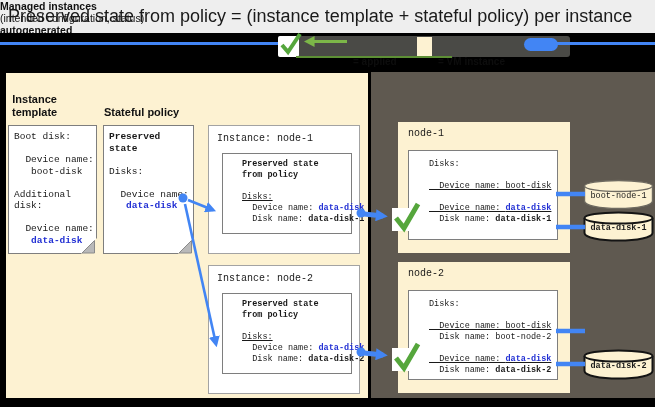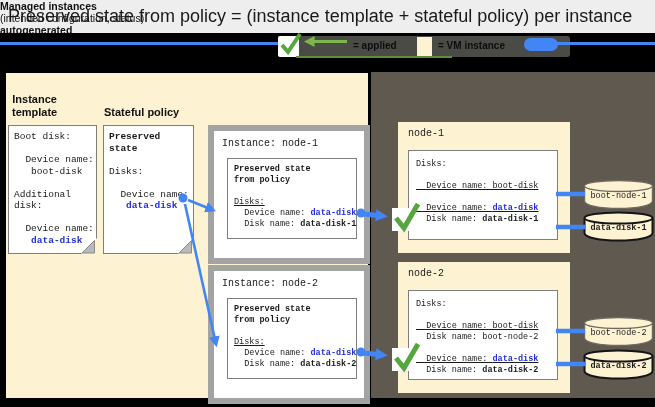--- a/index.html
+++ b/index.html
@@ -12,21 +12,21 @@
 
   
   .panel-left{position:absolute;left:6px;top:73px;width:362px;height:325px;background:var(--cream,#fdf2d2);}
   .panel-right{position:absolute;left:371px;top:72px;width:284px;height:326px;background:var(--dark,#5f5950);}
 
   
   .legend-bar{position:absolute;left:278px;top:36px;width:292px;height:21px;background:#4a4a46;border-radius:3px;}
   .legend-checksq{position:absolute;left:278px;top:36px;width:21px;height:21px;background:#fff;border-radius:2px;}
   .legend-cream{position:absolute;left:417px;top:37px;width:15px;height:19px;background:var(--cream,#fdf2d2);}
   .legend-pill{position:absolute;left:524px;top:38px;width:34px;height:13px;background:var(--blue,#4285f4);border-radius:7px;}
-  .legend-text{position:absolute;top:40px;font-size:10px;font-weight:bold;color:#0d0d0d;white-space:pre;}
+  .legend-text{position:absolute;top:56px;font-size:10px;font-weight:bold;color:#0d0d0d;white-space:pre;}
   .lt1{left:353px;} .lt2{left:438px;}
   .legend-greenline{position:absolute;left:296px;top:56px;width:156px;height:2px;background:#5d8f35;}
 
   
   .h{position:absolute;font-size:11px;font-weight:bold;line-height:12.5px;color:#111;white-space:pre-line;text-align:center;}
   .h-template{left:12px;top:93px;}
   .h-policy{left:104px;top:106px;}
   .h-managed{left:210px;top:85px;font-size:10.5px;font-weight:normal;line-height:12px;color:#111;}
   .h-managed .b{font-weight:bold;}
   .rh{position:absolute;left:386px;top:76px;font-size:13px;font-weight:bold;line-height:15px;color:#000;letter-spacing:.2px;}
@@ -39,26 +39,26 @@
   .mline{white-space:pre;font-family:"Liberation Mono","DejaVu Sans Mono",monospace;
          font-size:9.5px;line-height:11.5px;color:#1a1a1a;}
   .mt{margin-top:11.5px;}
   .blue{color:var(--blue-text,#2230d4);font-weight:bold;}
   .boldln{font-weight:bold;}
 
   
   .fold-svg{position:absolute;right:-1px;bottom:-1px;}
 
   
-  .mi{position:absolute;left:208px;width:150px;height:127px;background:#fff;border:6px solid #a3a3a3;}
+  .mi{position:absolute;left:208px;width:150px;height:127px;background:#fff;border:1px solid #a3a3a3;}
   .mi1{top:125px;} .mi2{top:265px;}
   .mi-title{position:absolute;left:8px;top:7px;font-family:"Liberation Mono","DejaVu Sans Mono",monospace;font-size:10px;color:#1a1a1a;white-space:pre;}
   .inner{position:absolute;left:13px;top:27px;width:130px;height:81px;border:1px solid #7e7e7e;background:#fff;padding:5px 0 0 6px;box-sizing:border-box;}
   .sline{white-space:pre;font-family:"Liberation Mono","DejaVu Sans Mono",monospace;
-         font-size:8.5px;line-height:11px;color:#1a1a1a;}
+         font-size:8.5px;line-height:11px;color:#1a1a1a;margin-left:13px;}
   .smt{margin-top:11px;text-decoration:underline;}
 
   
   .node{position:absolute;left:398px;width:172px;height:131px;background:var(--cream,#fdf2d2);}
   .node1{top:122px;} .node2{top:262px;}
   .node-title{position:absolute;left:10px;top:6px;font-family:"Liberation Mono","DejaVu Sans Mono",monospace;font-size:10px;color:#1a1a1a;white-space:pre;}
   .disksbox{position:absolute;left:10px;top:28px;width:150px;height:90px;background:#fff;border:1px solid #7e7e7e;padding:8px 0 0 7px;box-sizing:border-box;}
 
   
   .cbsq{position:absolute;width:23px;height:23px;background:#fff;}
@@ -195,27 +195,20 @@
       <ellipse cx="35.5" cy="7" rx="34" ry="5.5" fill="#fdf2d2" stroke="#6e6a60" stroke-width="1.4"></ellipse>
     </svg>
     <span class="cyl-label">boot-node-1</span>
   </div>
   <div class="cyl" style="left:583px;top:211px;">
     <svg width="71" height="31">
       <path d="M1.5,7 L1.5,22 C1.5,26.5 17,29.5 35.5,29.5 C54,29.5 69.5,26.5 69.5,22 L69.5,7" fill="#fdf2d2" stroke="#141414" stroke-width="2"></path>
       <ellipse cx="35.5" cy="7" rx="34" ry="5.5" fill="#fdf2d2" stroke="#141414" stroke-width="2"></ellipse>
     </svg>
     <span class="cyl-label boldln">data-disk-1</span>
-  </div>
-  <div class="cyl" style="left:583px;top:316px;">
-    <svg width="71" height="31">
-      <path d="M1.5,7 L1.5,22 C1.5,26.5 17,29.5 35.5,29.5 C54,29.5 69.5,26.5 69.5,22 L69.5,7" fill="#fdf2d2" stroke="#6e6a60" stroke-width="1.4"></path>
-      <ellipse cx="35.5" cy="7" rx="34" ry="5.5" fill="#fdf2d2" stroke="#6e6a60" stroke-width="1.4"></ellipse>
-    </svg>
-    <span class="cyl-label">boot-node-2</span>
   </div>
   <div class="cyl" style="left:583px;top:349px;">
     <svg width="71" height="31">
       <path d="M1.5,7 L1.5,22 C1.5,26.5 17,29.5 35.5,29.5 C54,29.5 69.5,26.5 69.5,22 L69.5,7" fill="#fdf2d2" stroke="#141414" stroke-width="2"></path>
       <ellipse cx="35.5" cy="7" rx="34" ry="5.5" fill="#fdf2d2" stroke="#141414" stroke-width="2"></ellipse>
     </svg>
     <span class="cyl-label boldln">data-disk-2</span>
   </div>
 
   <svg class="overlay" width="655" height="407">

